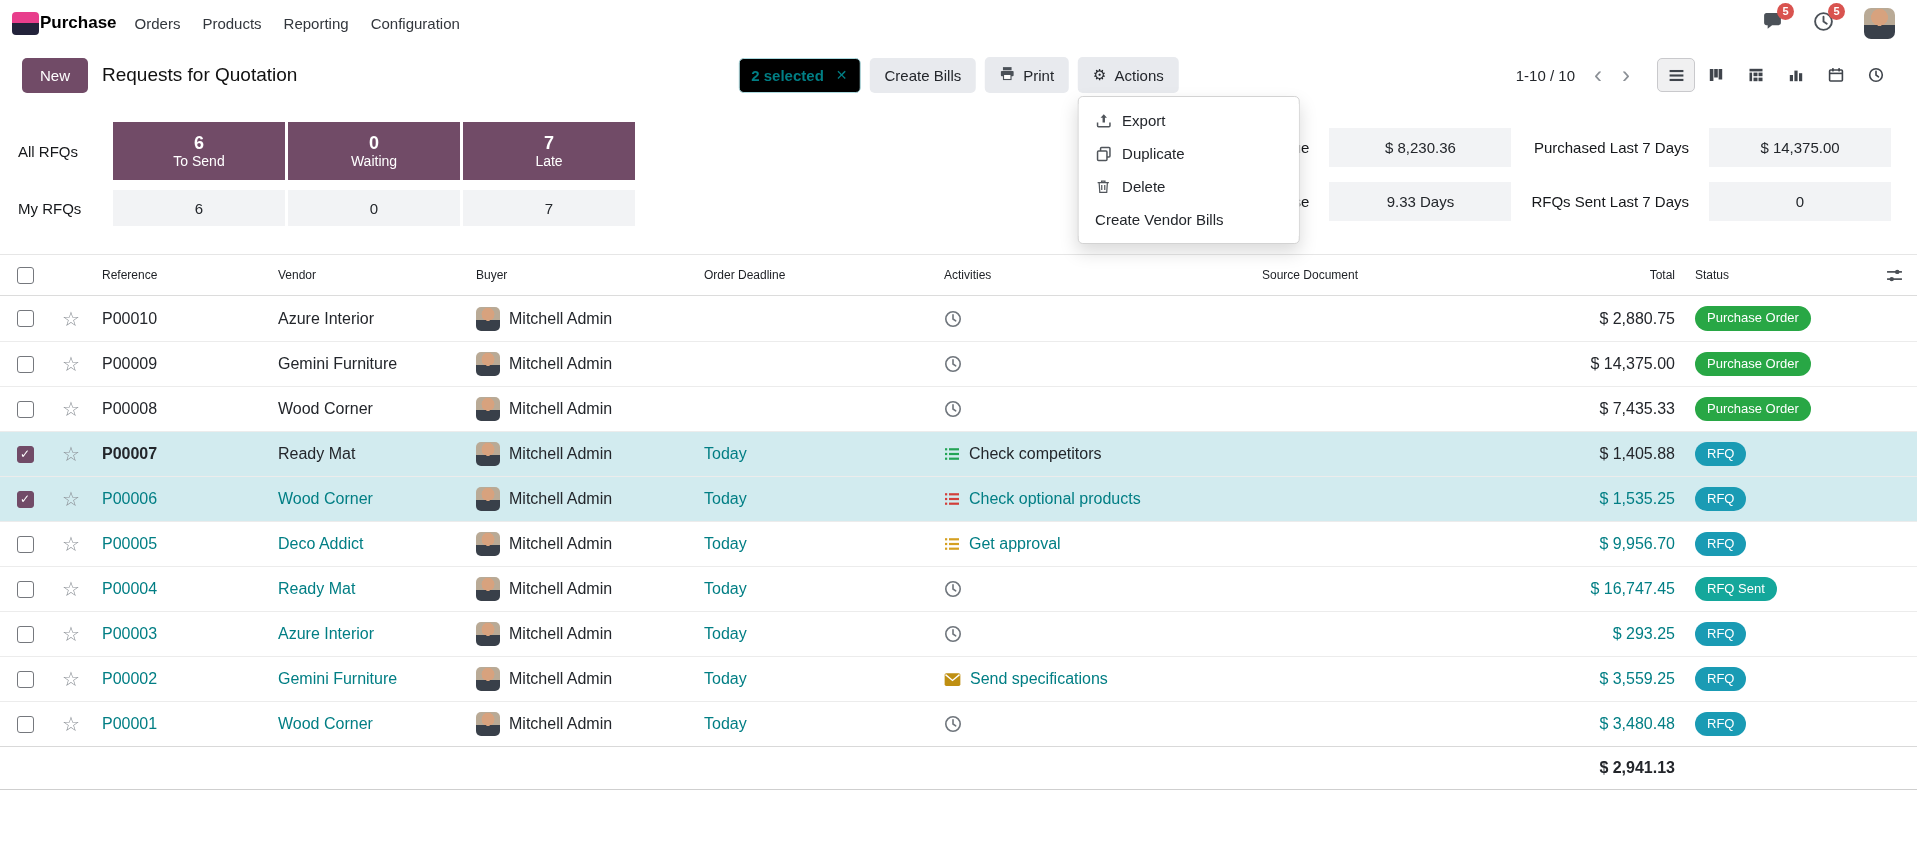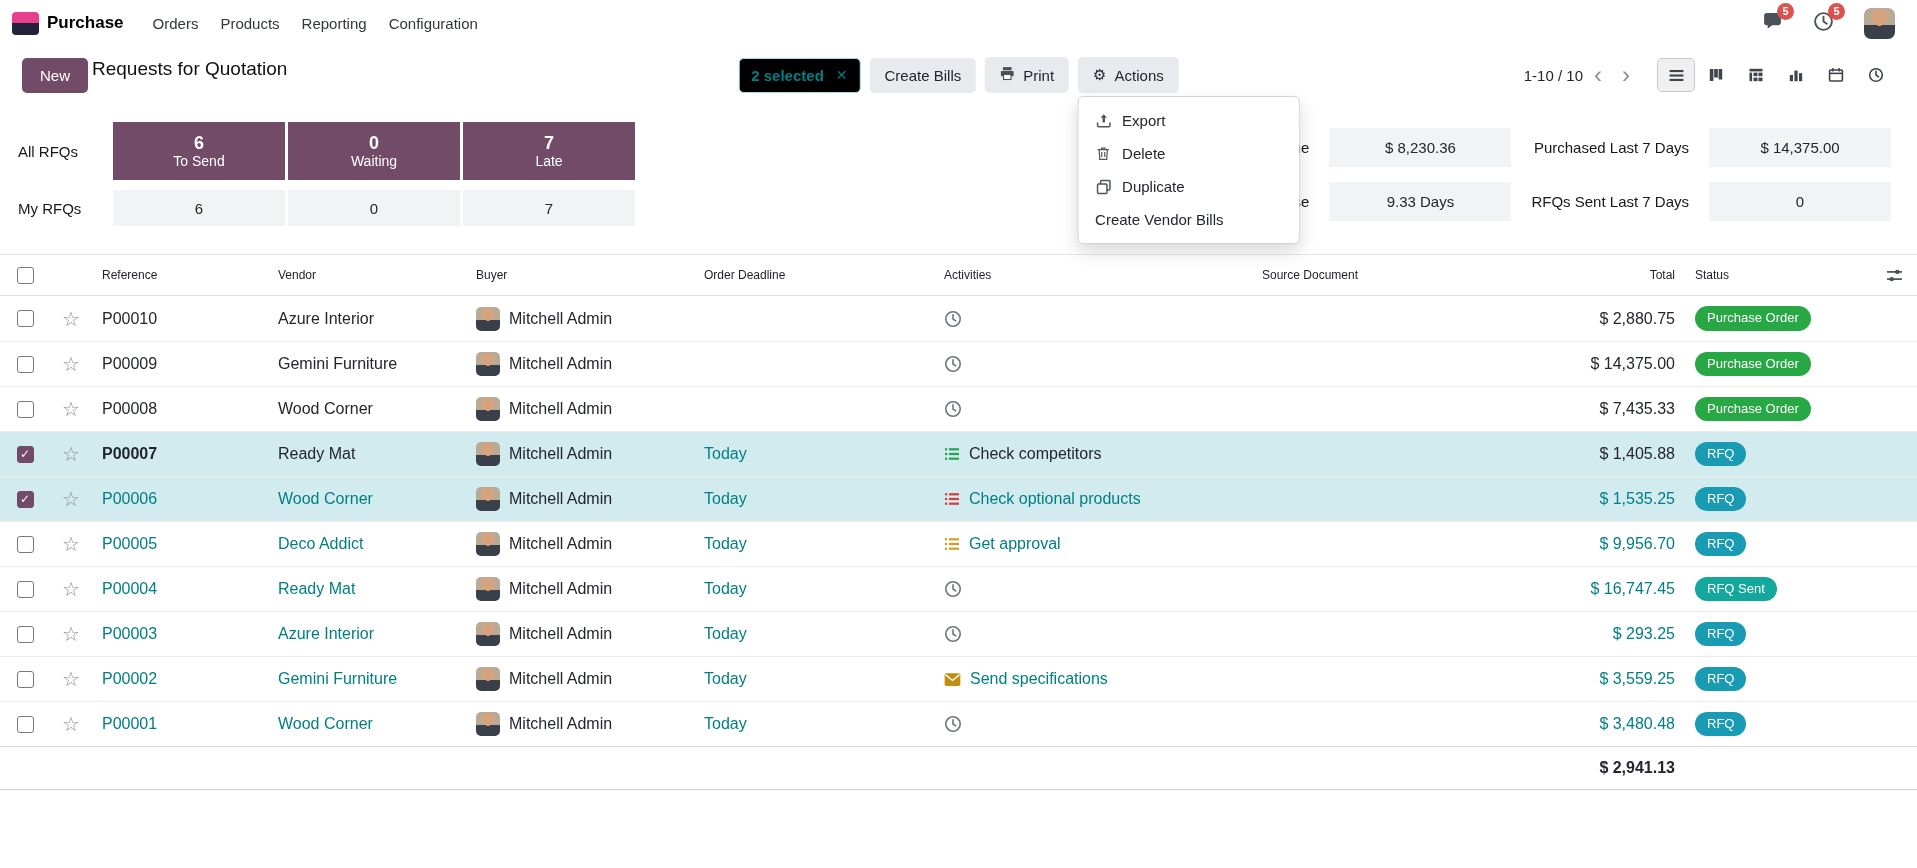--- a/index.html
+++ b/index.html
@@ -2,46 +2,46 @@
 <html><head>
 <meta charset="utf-8">
 <style>
   *{box-sizing:border-box}
   body{margin:0;font-family:"Liberation Sans","DejaVu Sans",sans-serif;color:#23262b;background:#fff}
   .page{width:1917px;height:868px;overflow:hidden;position:relative;background:#fff}
 
   
   .topnav{height:46px;display:flex;align-items:center;justify-content:space-between;padding:0 22px 0 12px}
   .nav-left{display:flex;align-items:center;gap:4px}
-  .brand{display:flex;align-items:center;gap:8px;margin-right:14px;cursor:pointer}
+  .brand{display:flex;align-items:center;gap:1px;margin-right:3px;cursor:pointer}
   .logo{width:27px;height:23px;border-radius:4px;background:linear-gradient(180deg,#E83E8C 0 48%,#22223A 48% 100%)}
   .brand-name{font-size:17px;font-weight:700;color:#000}
   .nav-item{padding:7px 11px;font-size:15px;color:#33373d;border-radius:4px;cursor:pointer}
   .nav-right{display:flex;align-items:center;gap:30px}
   .nav-icon-wrap{position:relative;cursor:pointer;display:flex}
   .nav-badge{position:absolute;top:-8px;right:-11px;background:#D9534F;color:#fff;font-size:11px;font-weight:700;min-width:17px;height:17px;border-radius:9px;display:flex;align-items:center;justify-content:center;padding:0 4px}
   .avatar{width:31px;height:31px;border-radius:7px;background:radial-gradient(circle at 50% 30%,#d7a27e 0 31%,rgba(0,0,0,0) 32%),linear-gradient(180deg,#b9aa96 0 55%,#39404a 55% 100%)}
   .avatar.sm{width:24px;height:24px;border-radius:5px;flex:0 0 24px}
 
   
   .control-panel{position:relative;display:flex;align-items:center;justify-content:space-between;padding:11px 22px;height:58px}
-  .cp-left{display:flex;align-items:flex-start;gap:4px}
+  .cp-left{display:flex;align-items:center;gap:14px}
   .btn{display:inline-flex;align-items:center;gap:8px;background:#E8EAEE;border:none;border-radius:5px;padding:9px 15px;font-size:15px;font-family:inherit;color:#23262b;cursor:pointer;white-space:nowrap}
   .btn-primary{background:var(--primary,#714B67);color:#fff;padding:9px 18px}
   .cp-title{font-size:19px;font-weight:400;margin:0;color:#111}
   .cp-center{position:absolute;left:50%;top:50%;transform:translate(-50%,-50%);display:flex;align-items:center;gap:9px}
   .selected-badge{display:flex;align-items:center;gap:12px;background:#000000;border:1px solid #ABD9DE;border-radius:5px;padding:8px 12px;font-size:15px;color:var(--accent,#017E84);font-weight:700}
   .selected-x{cursor:pointer;font-weight:400;font-size:14px}
   .actions-wrap{position:relative}
   .dropdown{position:absolute;top:calc(100% + 3px);left:0;width:222px;background:#fff;border:1px solid #d3d3d3;border-radius:5px;box-shadow:0 8px 18px rgba(0,0,0,.15);padding:7px 0;z-index:60}
   .dd-item{display:flex;align-items:center;gap:10px;padding:8px 16px;font-size:15px;cursor:pointer;color:#23262b;background:#fff}
   .dd-ico{width:17px;display:inline-flex;justify-content:center}
   .dd-item.hl{outline:3px solid var(--highlight,#E0201F);outline-offset:-2px;border-radius:4px}
   .cp-right{display:flex;align-items:center;gap:2px}
-  .pager{font-size:15px;color:#23262b;}
+  .pager{font-size:15px;color:#23262b;margin-right:8px}
   .pager-btn{font-size:24px;color:#8b9096;padding:0 9px;cursor:pointer;line-height:1}
   .view-switcher{display:flex;align-items:center;margin-left:16px;gap:2px}
   .view-btn{width:38px;height:34px;display:flex;align-items:center;justify-content:center;color:#3f444b;cursor:pointer;border-radius:5px;border:1px solid transparent}
   .view-btn.active{background:#f0f0f1;border-color:#c9c9cc}
 
   
   .dashboard{display:flex;justify-content:space-between;align-items:center;padding:18px 26px 26px 18px}
   .dash-grid{display:grid;grid-template-columns:92px 172px 172px 172px;gap:10px 3px;align-items:center}
   .dash-row-label{font-size:15px;color:#16181b;padding-right:10px}
   .dash-card{background:var(--primary,#714B67);color:#fff;height:58px;display:flex;flex-direction:column;align-items:center;justify-content:center;cursor:pointer}
@@ -147,34 +147,34 @@
               <span class="dd-ico">
                 <svg viewBox="0 0 16 16" width="16" height="16">
                   <path d="M8 1.2 11.2 4.8H9.2v4.6H6.8V4.8H4.8z" fill="#50555b"></path>
                   <path d="M1.8 9.5v3.3a1 1 0 0 0 1 1h10.4a1 1 0 0 0 1-1V9.5" fill="none" stroke="#50555b" stroke-width="1.5"></path>
                 </svg>
               </span>
               <span>Export</span>
             </div>
             <div class="dd-item">
               <span class="dd-ico">
-                <svg viewBox="0 0 16 16" width="15" height="15">
-                  <path d="M2 3.8h12M6.2 3.8V2.2h3.6v1.6M3.6 3.8l.7 10.4h7.4l.7-10.4M6.4 6.4v5.2M9.6 6.4v5.2" fill="none" stroke="#50555b" stroke-width="1.3"></path>
-                </svg>
-              </span>
-              <span>Delete</span>
-            </div>
-            <div class="dd-item">
-              <span class="dd-ico">
                 <svg viewBox="0 0 16 16" width="16" height="16">
                   <rect x="4.8" y="1.6" width="9.4" height="9.4" rx="1" fill="none" stroke="#50555b" stroke-width="1.5"></rect>
                   <rect x="1.8" y="5" width="9.4" height="9.4" rx="1" fill="#fff" stroke="#50555b" stroke-width="1.5"></rect>
                 </svg>
               </span>
               <span>Duplicate</span>
+            </div>
+            <div class="dd-item">
+              <span class="dd-ico">
+                <svg viewBox="0 0 16 16" width="15" height="15">
+                  <path d="M2 3.8h12M6.2 3.8V2.2h3.6v1.6M3.6 3.8l.7 10.4h7.4l.7-10.4M6.4 6.4v5.2M9.6 6.4v5.2" fill="none" stroke="#50555b" stroke-width="1.3"></path>
+                </svg>
+              </span>
+              <span>Delete</span>
             </div>
             <div class="dd-item">
               <span>Create Vendor Bills</span>
             </div>
           </div>
       </div>
     </div>
 
     <div class="cp-right">
       <span class="pager">1-10 / 10</span>

